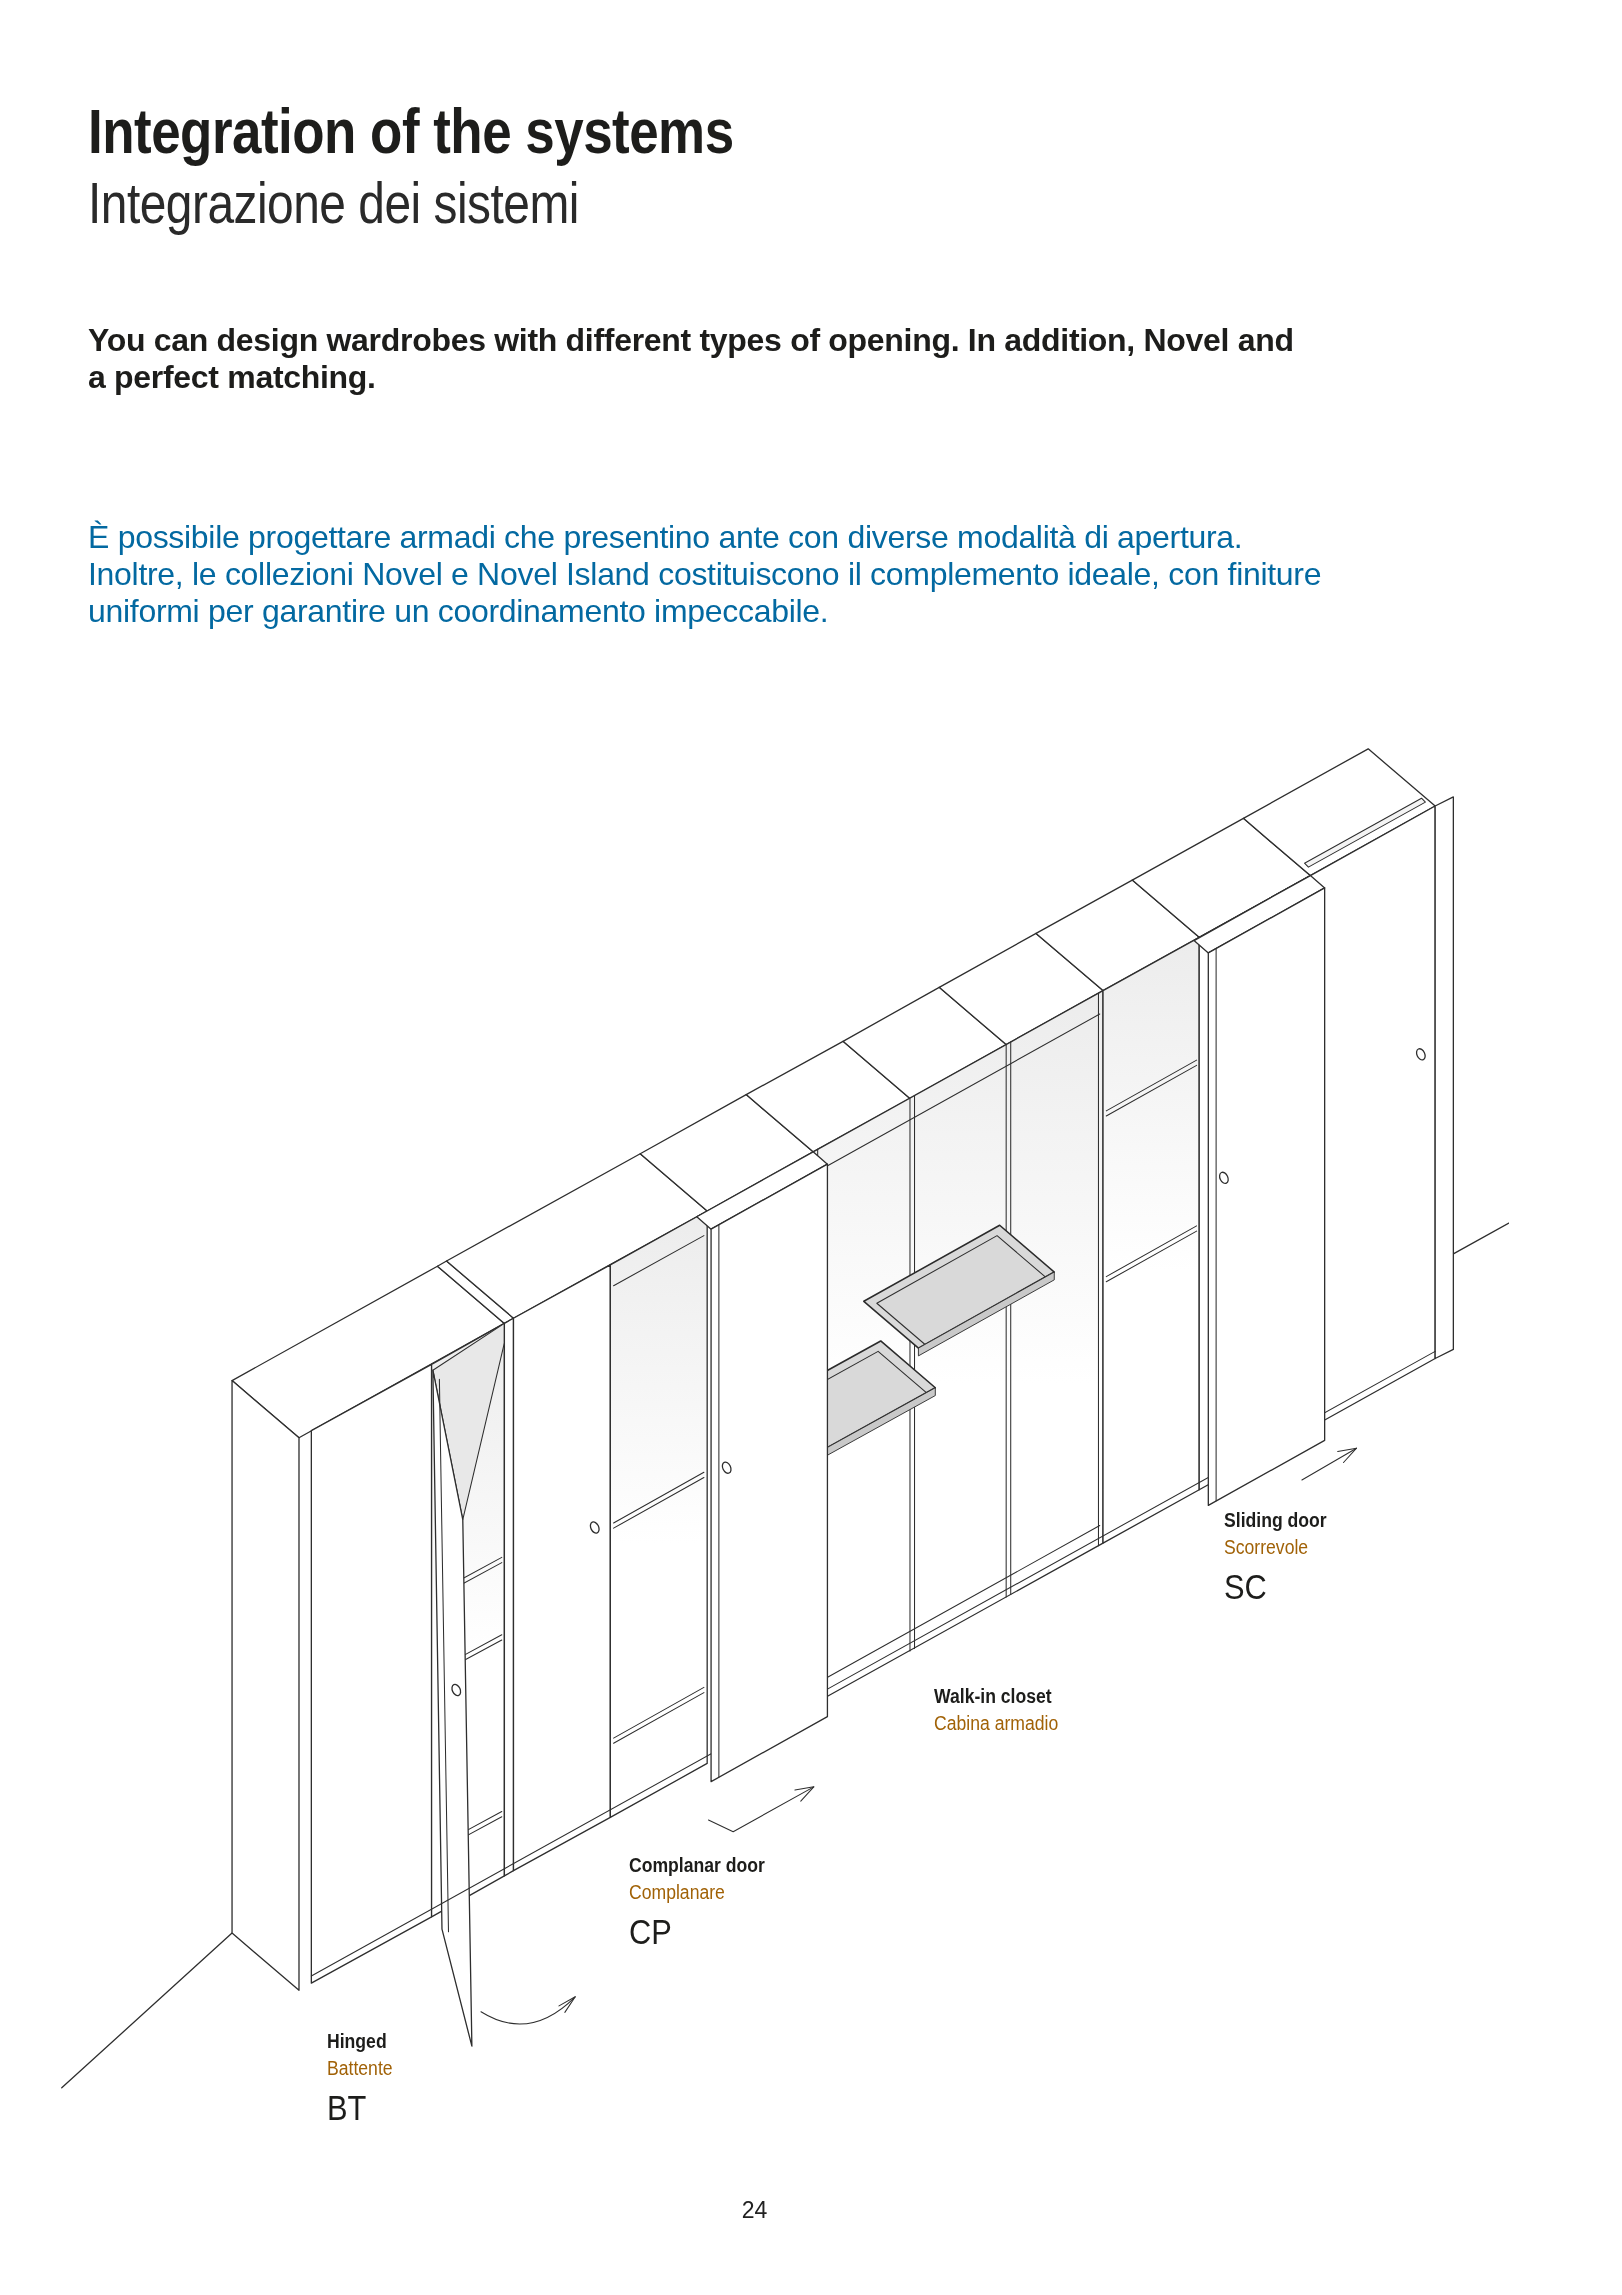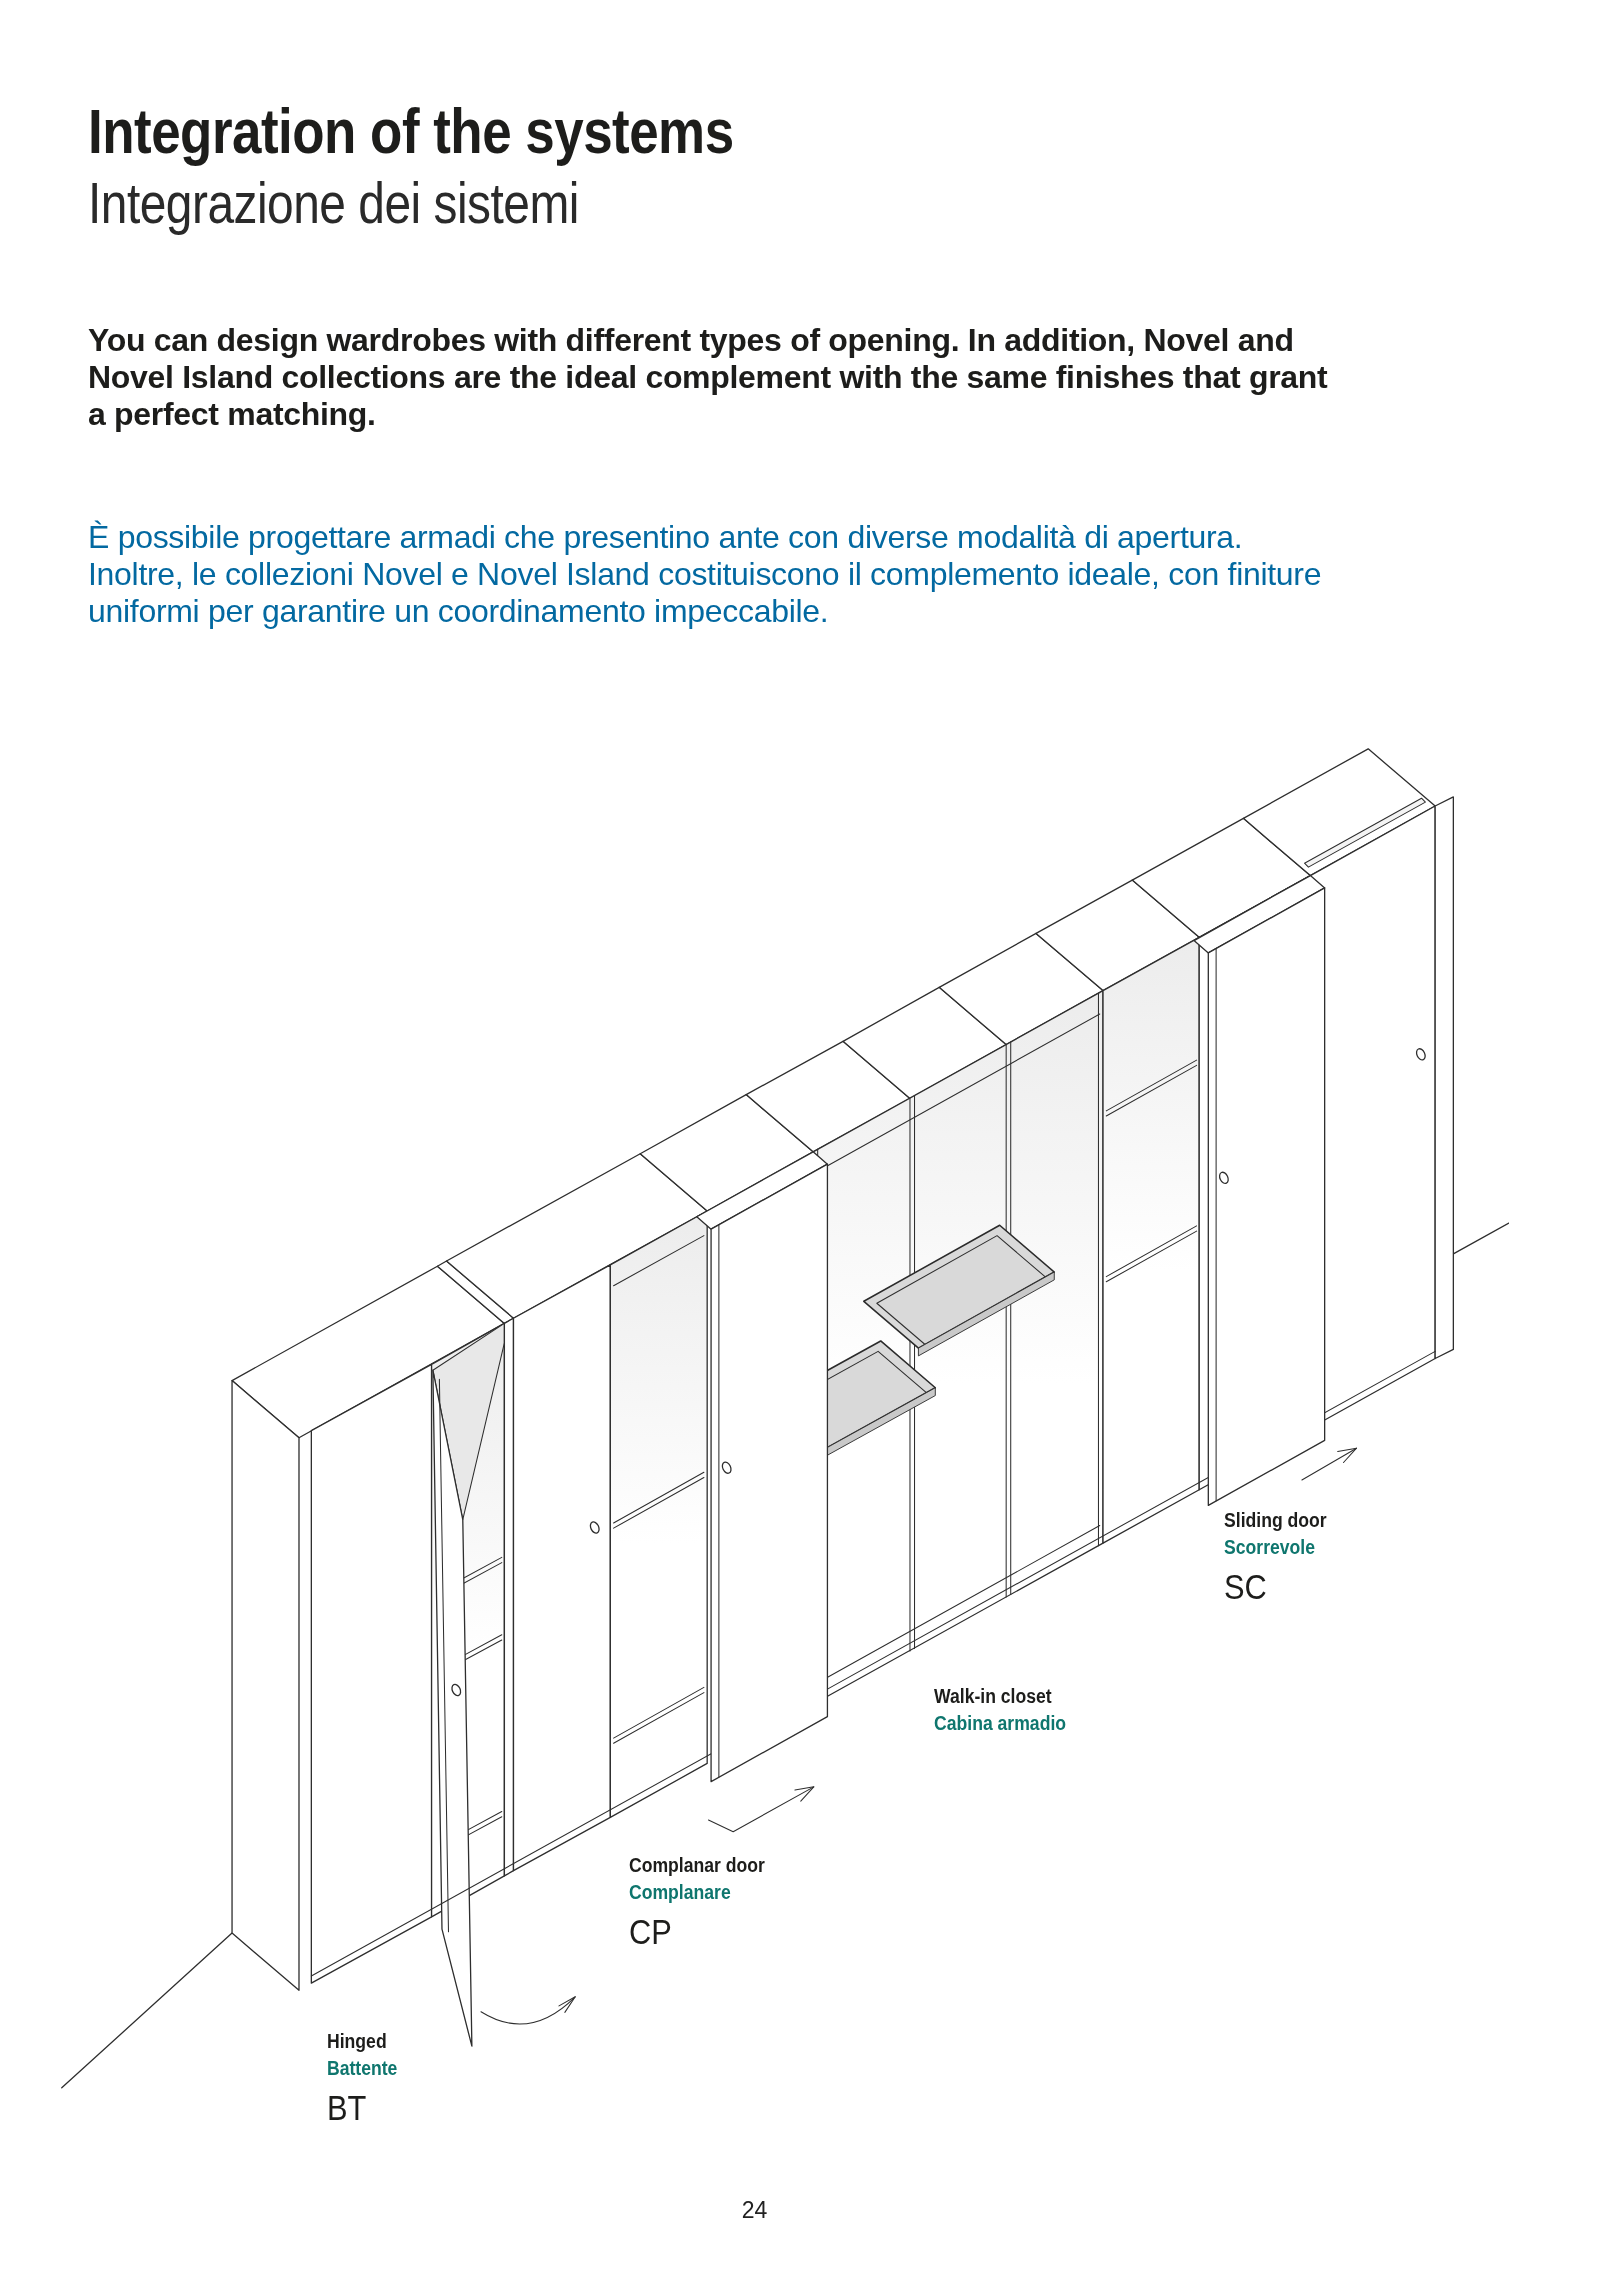--- a/index.html
+++ b/index.html
@@ -9,21 +9,21 @@
   .cond{display:inline-block;transform:scaleX(0.84);transform-origin:0 0;white-space:nowrap;}
   .cond88{display:inline-block;transform:scaleX(0.88);transform-origin:0 0;white-space:nowrap;}
   .title1{left:88px;top:95px;font-size:63px;font-weight:bold;letter-spacing:-0.6px;}
   .title2{left:88px;top:170px;font-size:57px;font-weight:400;color:#2a2a2a;letter-spacing:-0.6px;}
   .para{left:88px;line-height:37px;font-size:32px;letter-spacing:-0.3px;}
   .para-en{top:322px;font-weight:bold;}
   .para-it{top:519px;font-weight:400;color:#0369a1;}
   .para div{white-space:nowrap;}
   .dlabel{font-size:20px;line-height:27px;}
   .dlabel .l1{font-weight:bold;}
-  .dlabel .l2{font-weight:700;color:#0f766e;}
+  .dlabel .l2{font-weight:400;color:#a16207;}
   .dlabel .code{font-weight:400;font-size:35px;margin-top:8.4px;line-height:35px;}
   .pagenum{left:0;top:2197px;width:100%;text-align:center;font-size:23px;color:#222;}
   svg .ln{fill:none;stroke:#2e2e2e;stroke-width:2;stroke-linejoin:round;stroke-linecap:round;}
   svg .thin{stroke-width:1.6;}
   svg .face{fill:#ffffff;stroke:#2e2e2e;stroke-width:2;stroke-linejoin:round;}
   svg .int{fill:url(#gInt);stroke:#2e2e2e;stroke-width:2;stroke-linejoin:round;}
   svg .tray{fill:#d9d9d9;stroke:#2b2b2b;stroke-width:2.4;stroke-linejoin:round;}
   svg .trayedge{fill:#c9c9c9;stroke:#2b2b2b;stroke-width:1.4;}
   svg .wedge{fill:#e8e8e8;stroke:#2e2e2e;stroke-width:1.6;stroke-linejoin:round;}
   svg .handle{fill:none;stroke:#2e2e2e;stroke-width:2;}
@@ -31,21 +31,20 @@
 </head>
 <body>
 
 <div class="page">
 
   <div class="abs title1"><span class="cond">Integration of the systems</span></div>
   <div class="abs title2"><span class="cond">Integrazione dei sistemi</span></div>
 
   <div class="abs para para-en">
     <div>You can design wardrobes with different types of opening. In addition, Novel and</div>
-    <div>Novel Island collections are the ideal complement with the same finishes that grant</div>
     <div>a perfect matching.</div>
   </div>
 
   <div class="abs para para-it">
     <div>È possibile progettare armadi che presentino ante con diverse modalità di apertura.</div>
     <div>Inoltre, le collezioni Novel e Novel Island costituiscono il complemento ideale, con finiture</div>
     <div>uniformi per garantire un coordinamento impeccabile.</div>
   </div>
 
   <svg class="abs" style="left:0;top:715px;" width="1623" height="1430" viewBox="0 1100 2497 2200">

